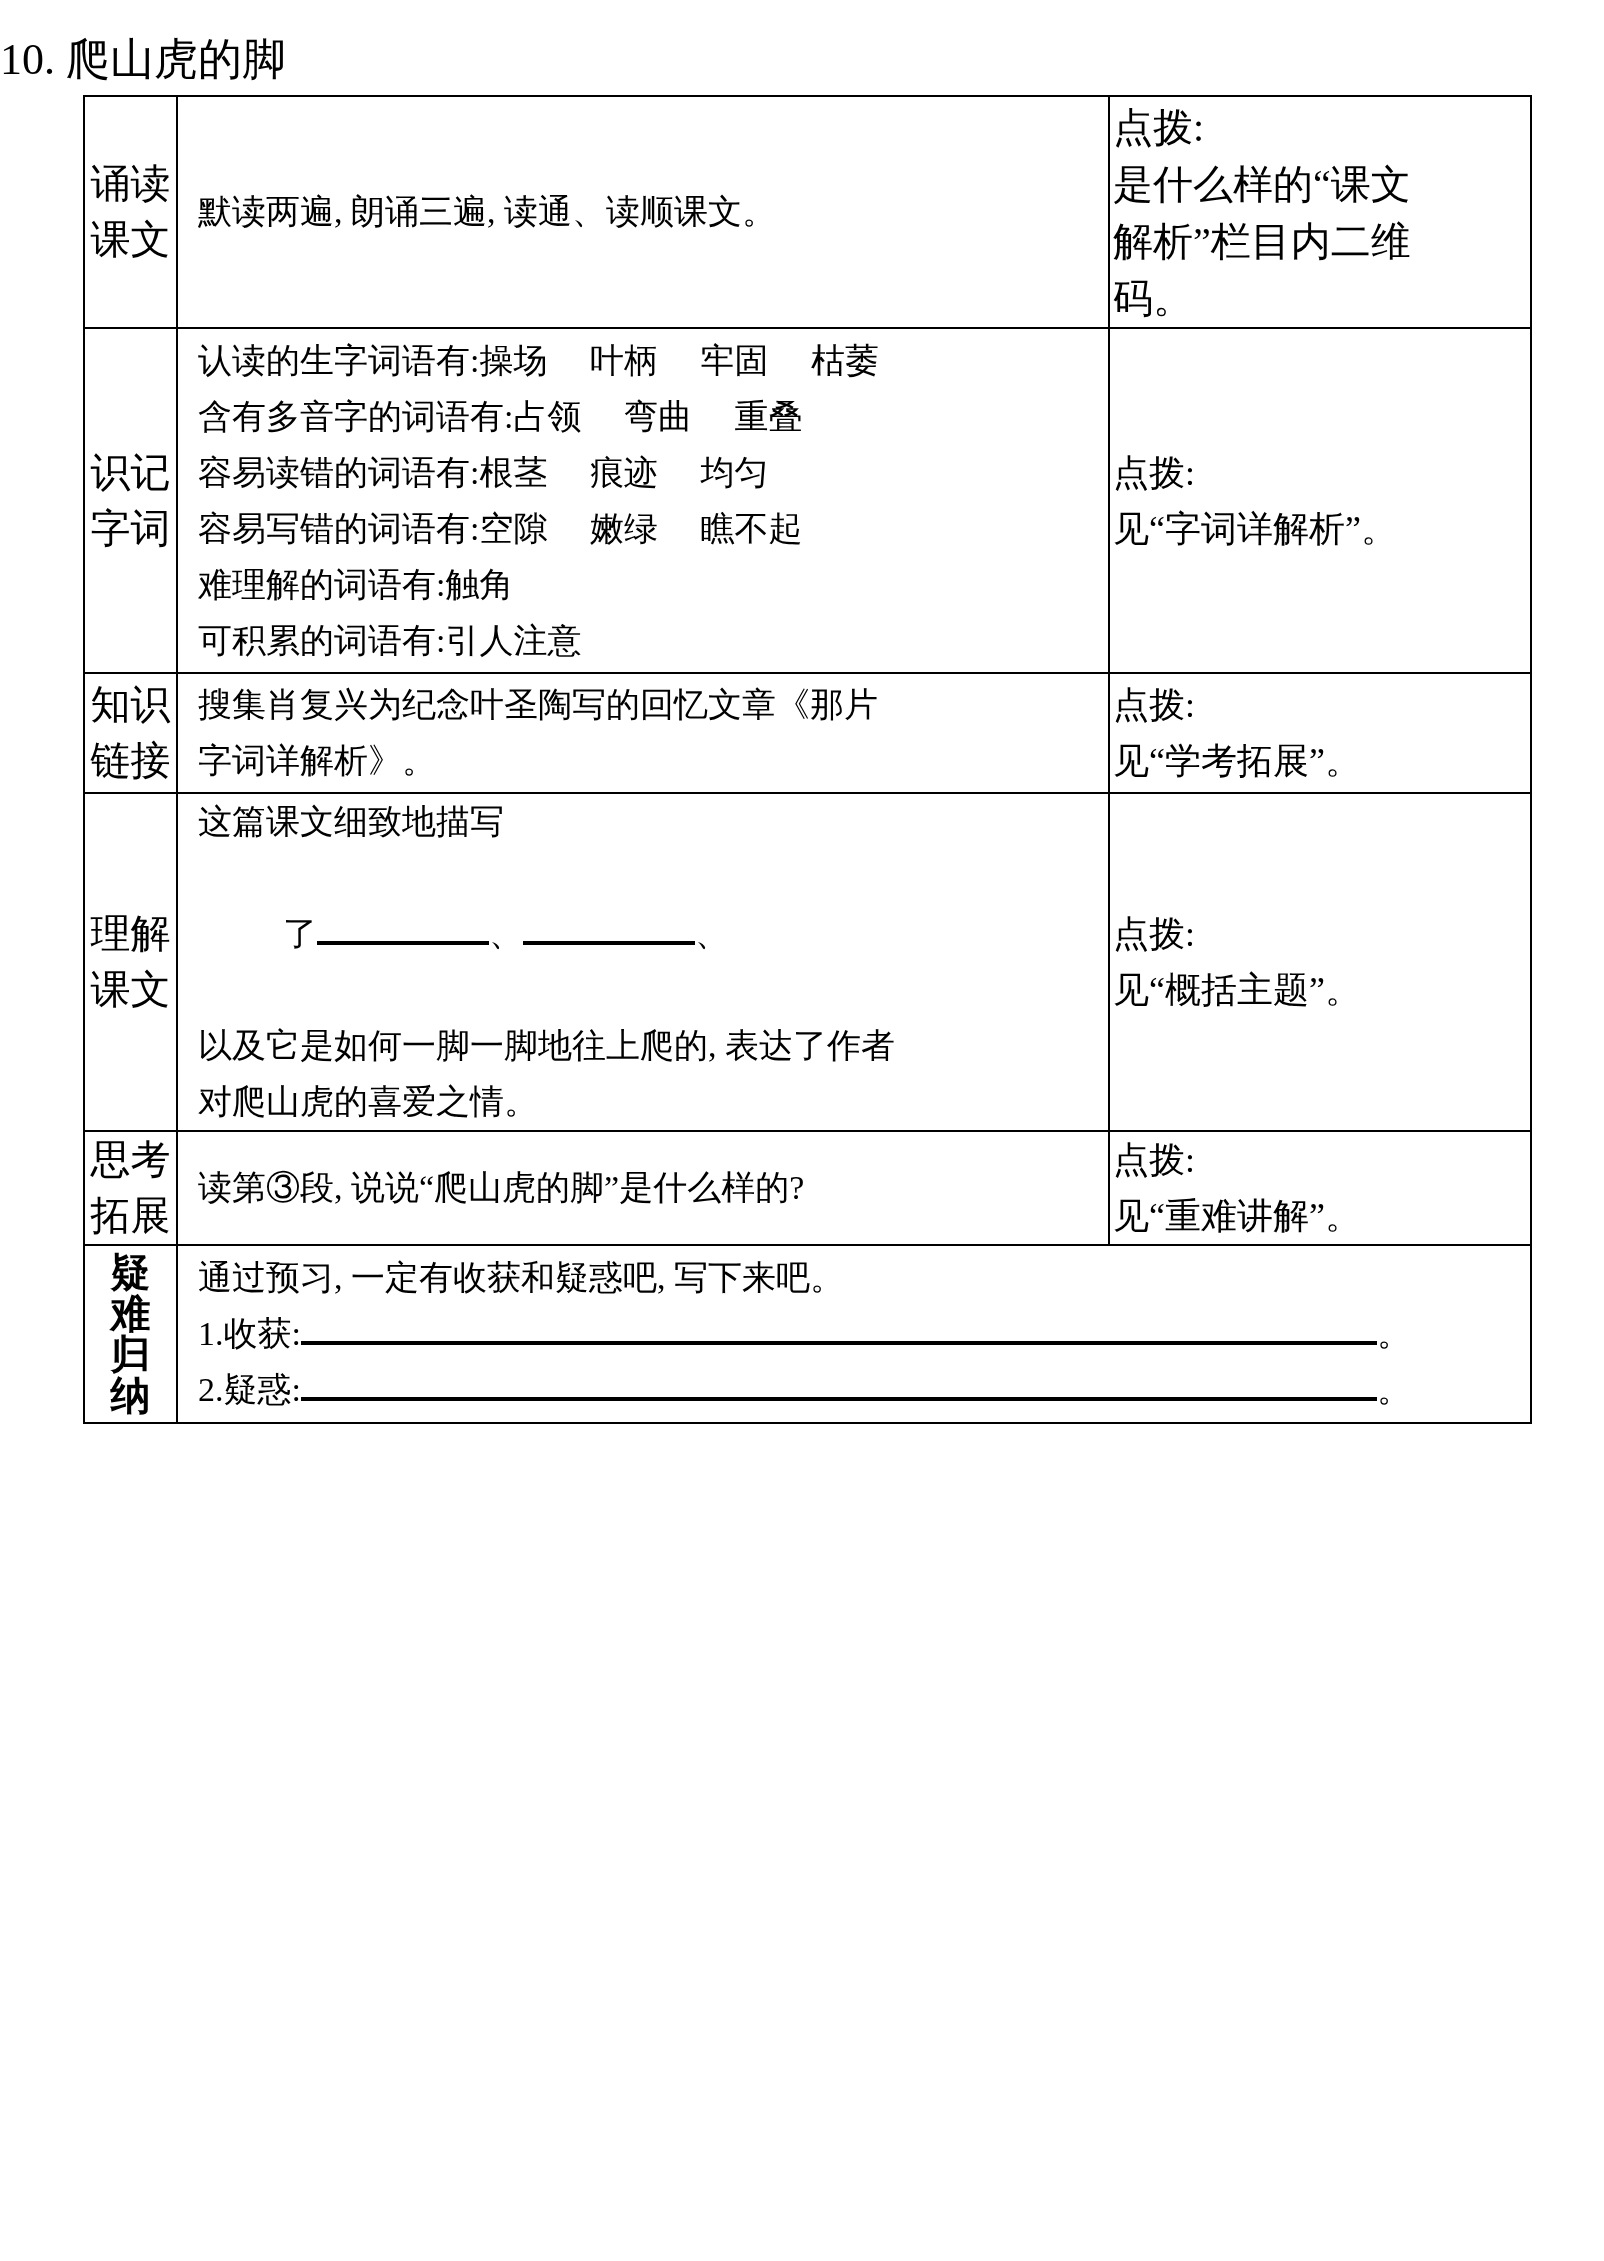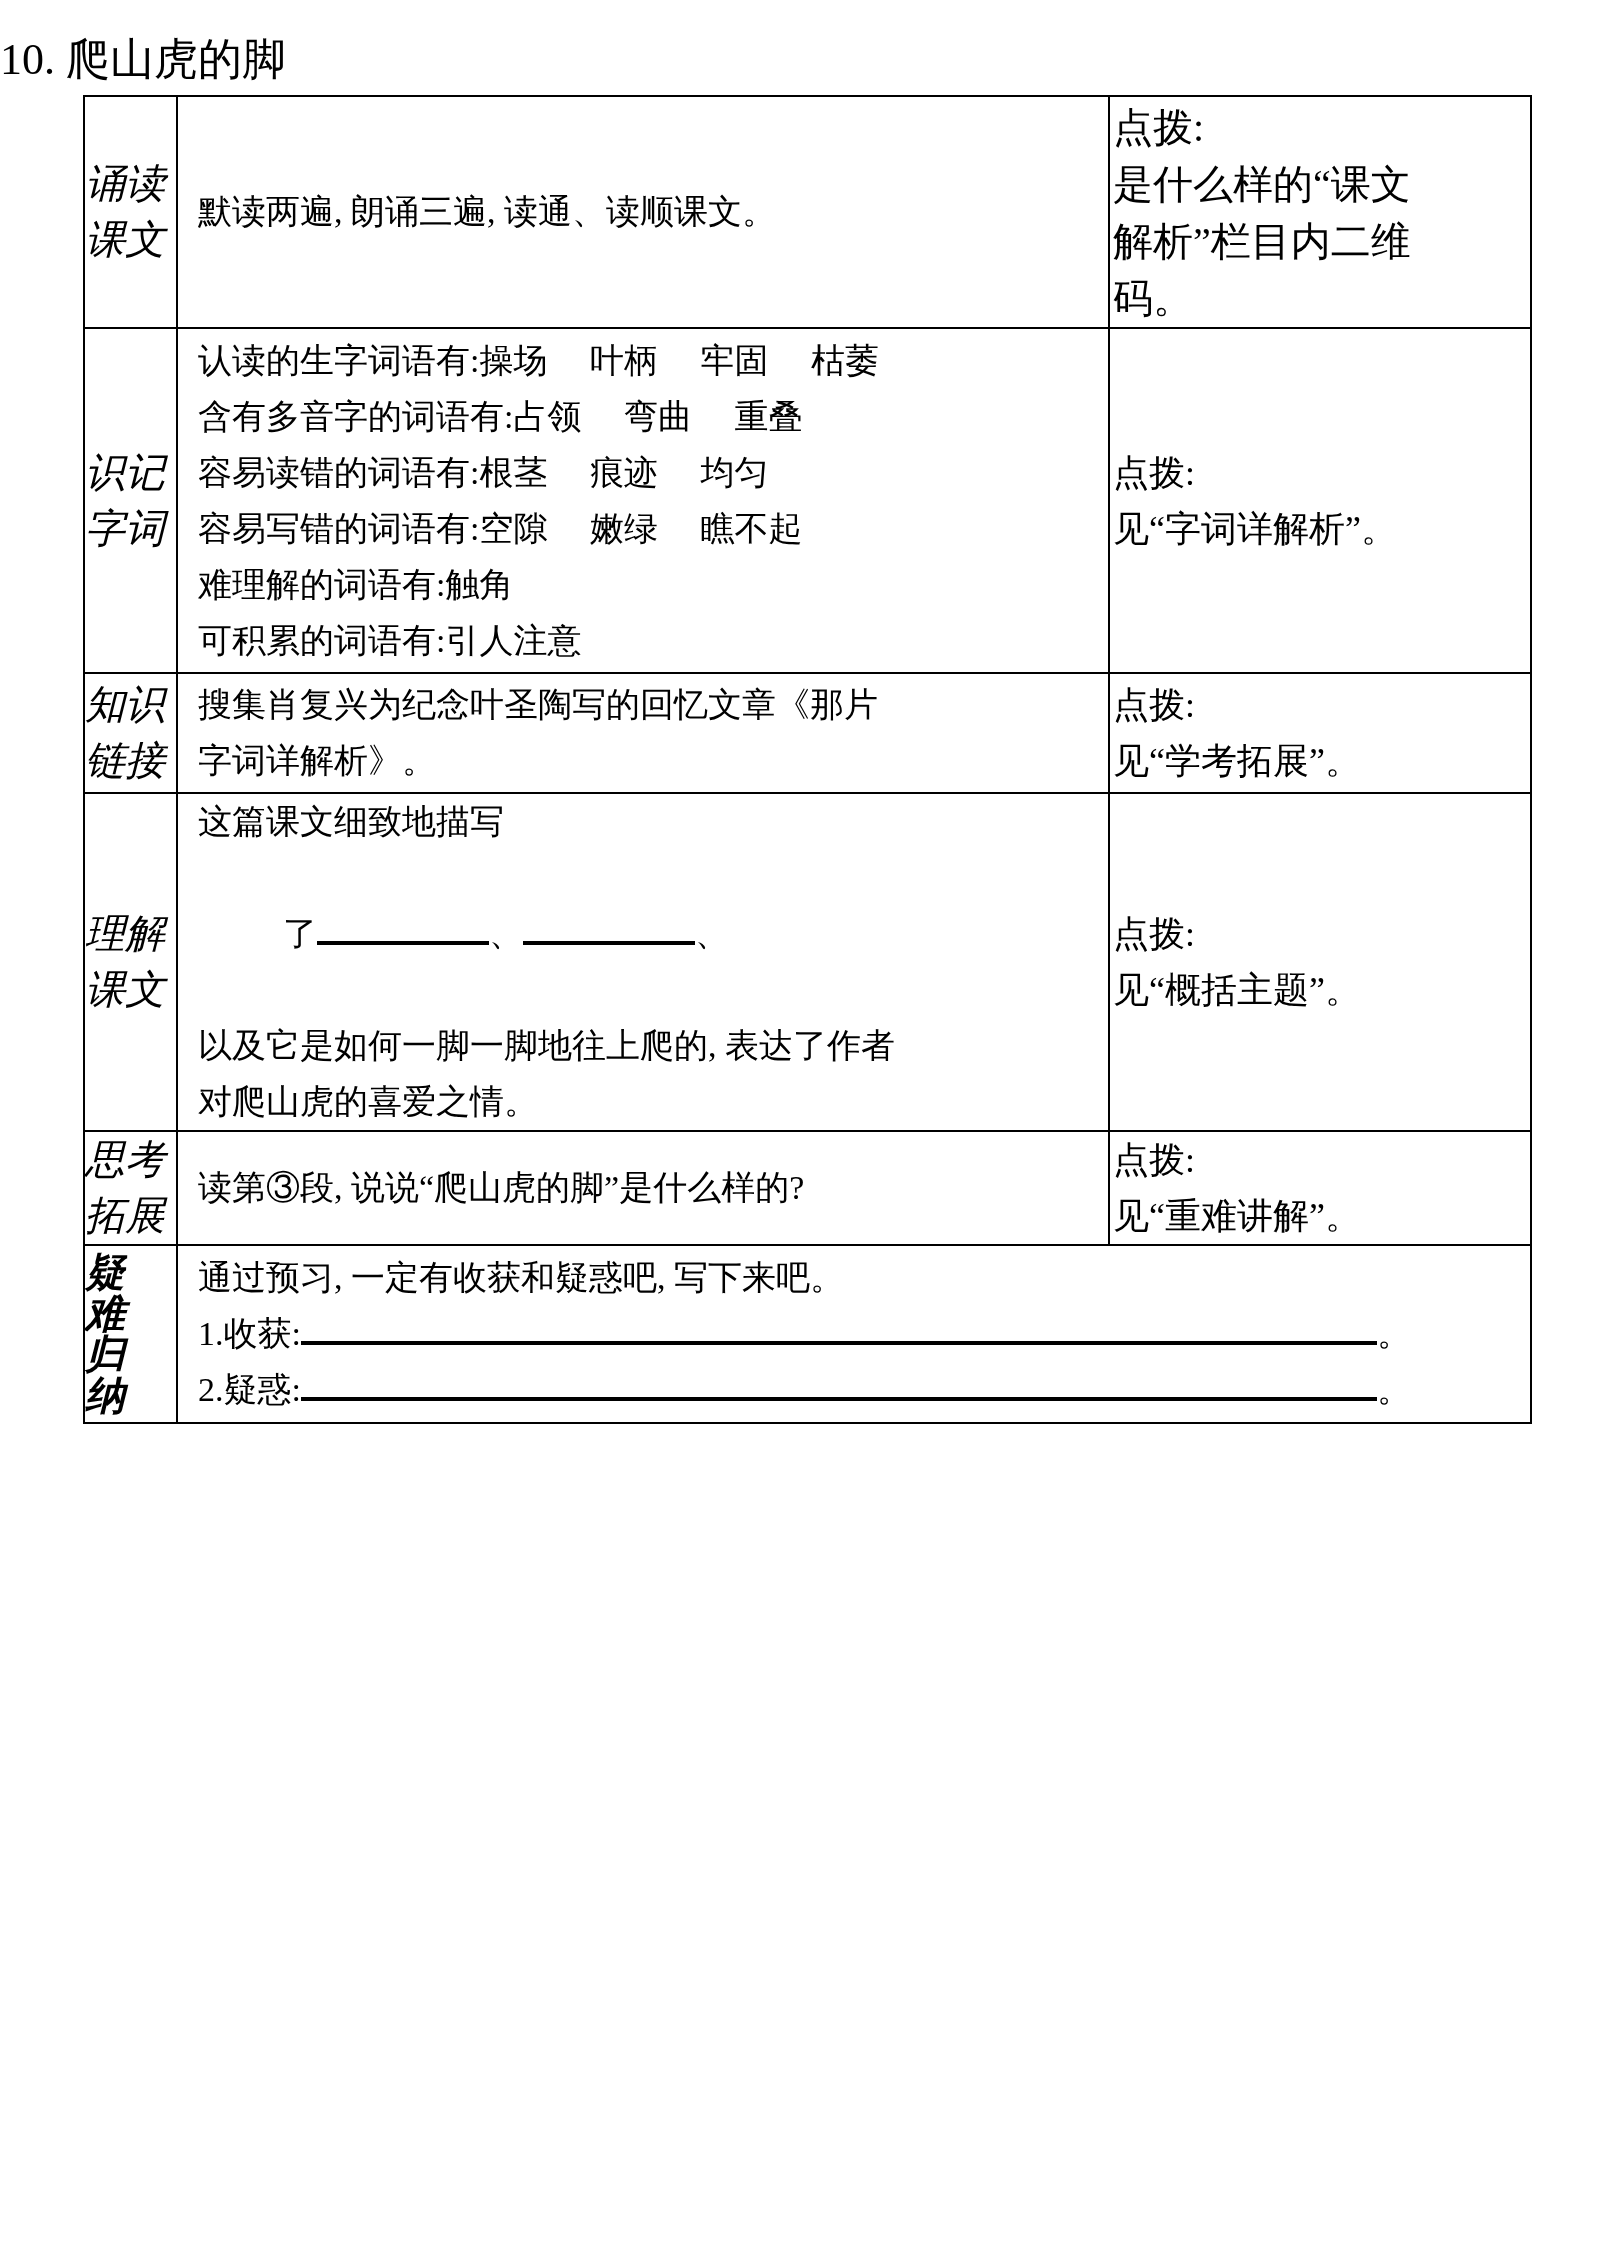--- a/index.html
+++ b/index.html
@@ -42,24 +42,23 @@
   col.c-pointer { width: 422px; }
 
   tr.r1 { height: 230px; }
   tr.r2 { height: 345px; }
   tr.r3 { height: 120px; }
   tr.r4 { height: 222px; }
   tr.r5 { height: 110px; }
   tr.r6 { height: 178px; }
 
   .label-cell {
-    text-align: left;
+    text-align: center;
     font-size: 40px;
     line-height: 56px;
-    font-style: italic;
   }
   .content-cell {
     padding-left: 20px;
     padding-right: 24px;
     font-size: 34px;
     line-height: 56px;
   }
   .pointer-cell {
     padding-left: 3px;
     padding-right: 4px;

